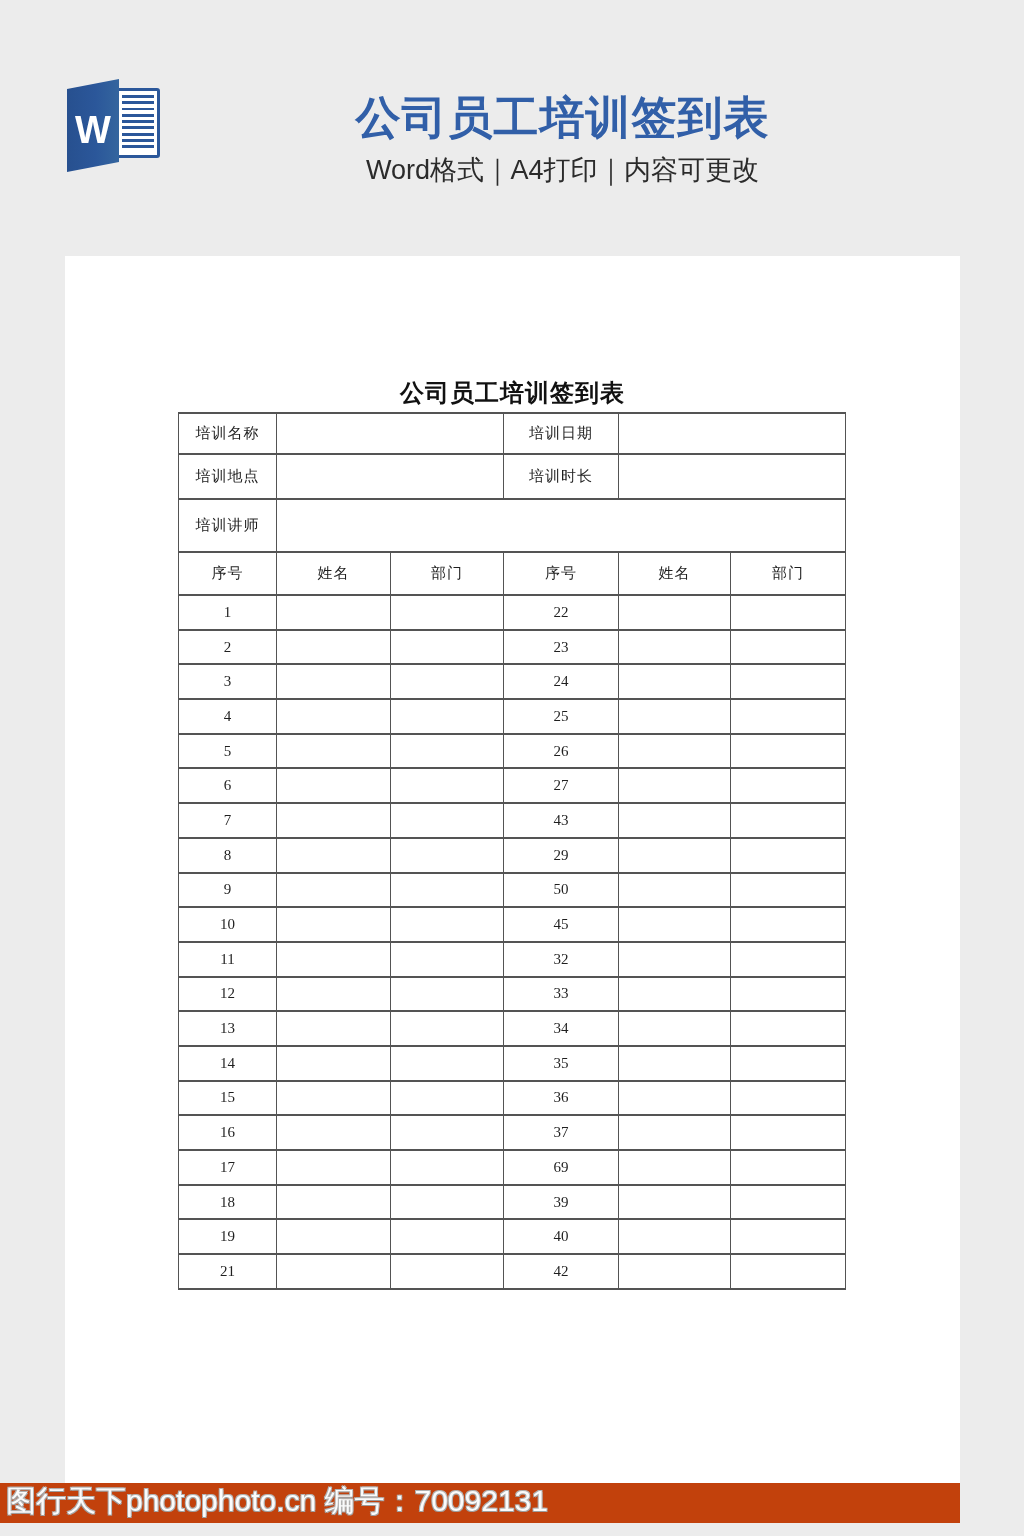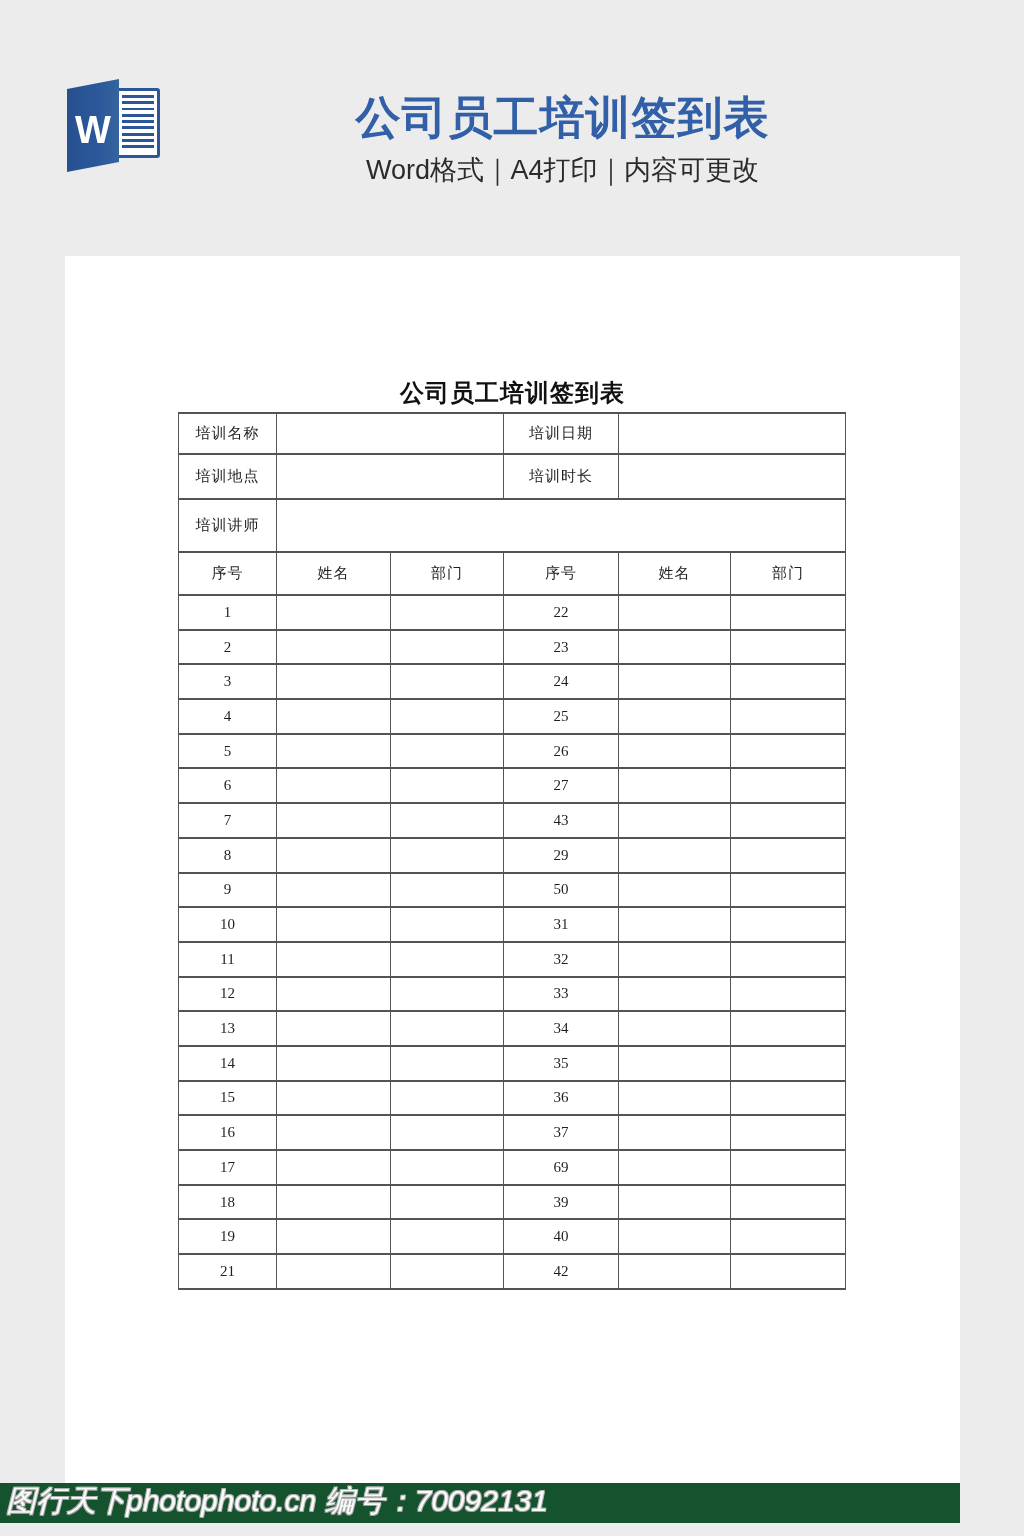--- a/index.html
+++ b/index.html
@@ -126,22 +126,21 @@
   .sign-table .info-row-3 { height: 53px; }
   .sign-table .head-row   { height: 43px; border-radius: 21px; }
   .sign-table .data-row   { height: 34.7px; }
   .sign-table .label, .sign-table .col-head { letter-spacing: 1px; text-align: center; }
 
   
   .watermark-bar {
     position: absolute;
     left: 0; top: 1483px;
     width: 960px; height: 40px;
-    background: #14532d;
-    font-style: italic;
+    background: #c2410c;
   }
   .wm-text {
     position: absolute;
     left: 6px; top: -4px;
     font-size: 30px;
     line-height: 44px;
     white-space: nowrap;
     color: #fbfbfb;
     text-shadow:
       -1px -1px 0 #b0b0b0,
@@ -278,21 +277,21 @@
           <td></td>
           <td></td>
           <td>50</td>
           <td></td>
           <td></td>
         </tr>
         <tr class="data-row">
           <td>10</td>
           <td></td>
           <td></td>
-          <td>31</td>
+          <td>45</td>
           <td></td>
           <td></td>
         </tr>
         <tr class="data-row">
           <td>11</td>
           <td></td>
           <td></td>
           <td>32</td>
           <td></td>
           <td></td>

